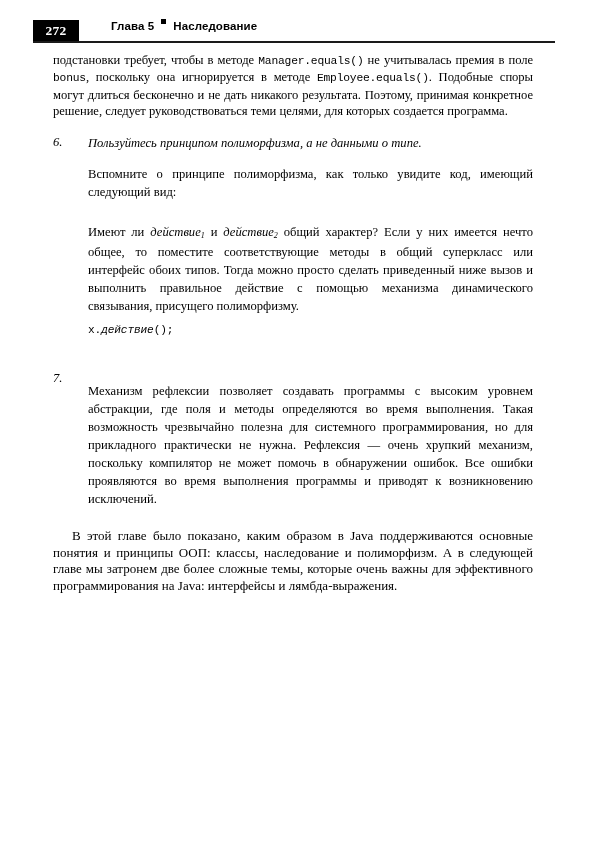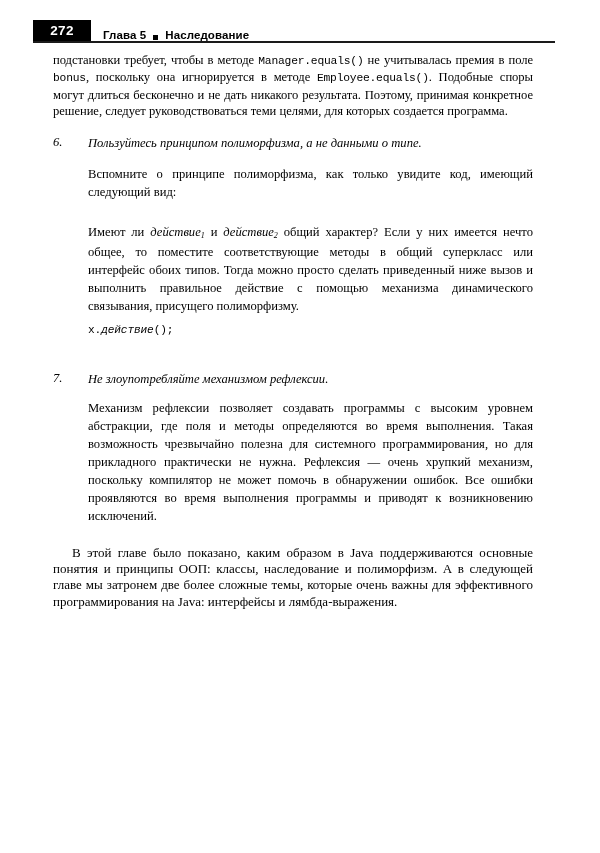--- a/index.html
+++ b/index.html
@@ -32,38 +32,38 @@
     height: 28px;
   }
   .header-inner {
     display: flex;
     align-items: stretch;
     height: 21px;
   }
   .page-number-box {
     background: #000000;
     color: #ffffff;
-    font-family: Liberation Sans, sans-serif;
+    font-family: Liberation Serif, serif;
     font-weight: bold;
     font-size: 13.5px;
     letter-spacing: 0.3px;
-    padding: 0 10px;
+    padding: 0 4px;
     display: flex;
     align-items: center;
     justify-content: center;
     min-width: 38px;
   }
   .header-title {
     font-family: "Liberation Sans", "DejaVu Sans", sans-serif;
     font-weight: bold;
     font-size: 11.5px;
     letter-spacing: 0.1px;
     display: flex;
-    align-items: flex-end;
-    padding-left: 12px;
+    align-items: flex-start;
+    padding-left: 32px;
     color: #000000;
   }
   .header-sq {
     display: inline-block;
     width: 5px;
     height: 5px;
     background: #000000;
     margin: 0 7px;
     position: relative;
     top: -1px;
@@ -210,21 +210,20 @@
       <pre class="code">x.<i>действие</i>();</pre>
 
       <div class="sp-16"></div>
 
     </div>
 
     <div class="sp-18"></div>
 
     <div class="advice">
       <span class="advice-num">7.</span>
-      <span class="advice-title">Не злоупотребляйте механизмом рефлексии.</span>
 
       <div class="sp-11"></div>
 
       <div class="advice-body">Механизм рефлексии позволяет создавать программы с высоким уровнем абстракции, где поля и методы определяются во время выполнения. Такая возможность чрезвычайно полезна для системного программирования, но для прикладного практически не нужна. Рефлексия — очень хрупкий механизм, поскольку компилятор не может помочь в обнаружении ошибок. Все ошибки проявляются во время выполнения программы и приводят к возникновению исключений.</div>
     </div>
 
     <div class="sp-20"></div>
 
     <div class="final-para">В этой главе было показано, каким образом в Java поддерживаются основные понятия и принципы ООП: классы, наследование и полиморфизм. А в следующей главе мы затронем две более сложные темы, которые очень важны для эффективного программирования на Java: интерфейсы и лямбда-выражения.</div>
 

